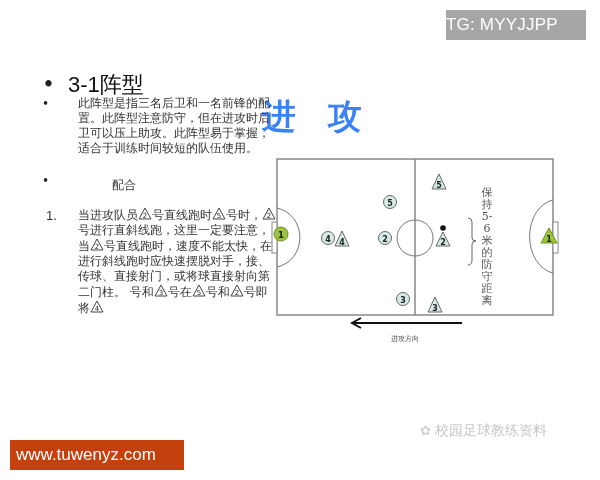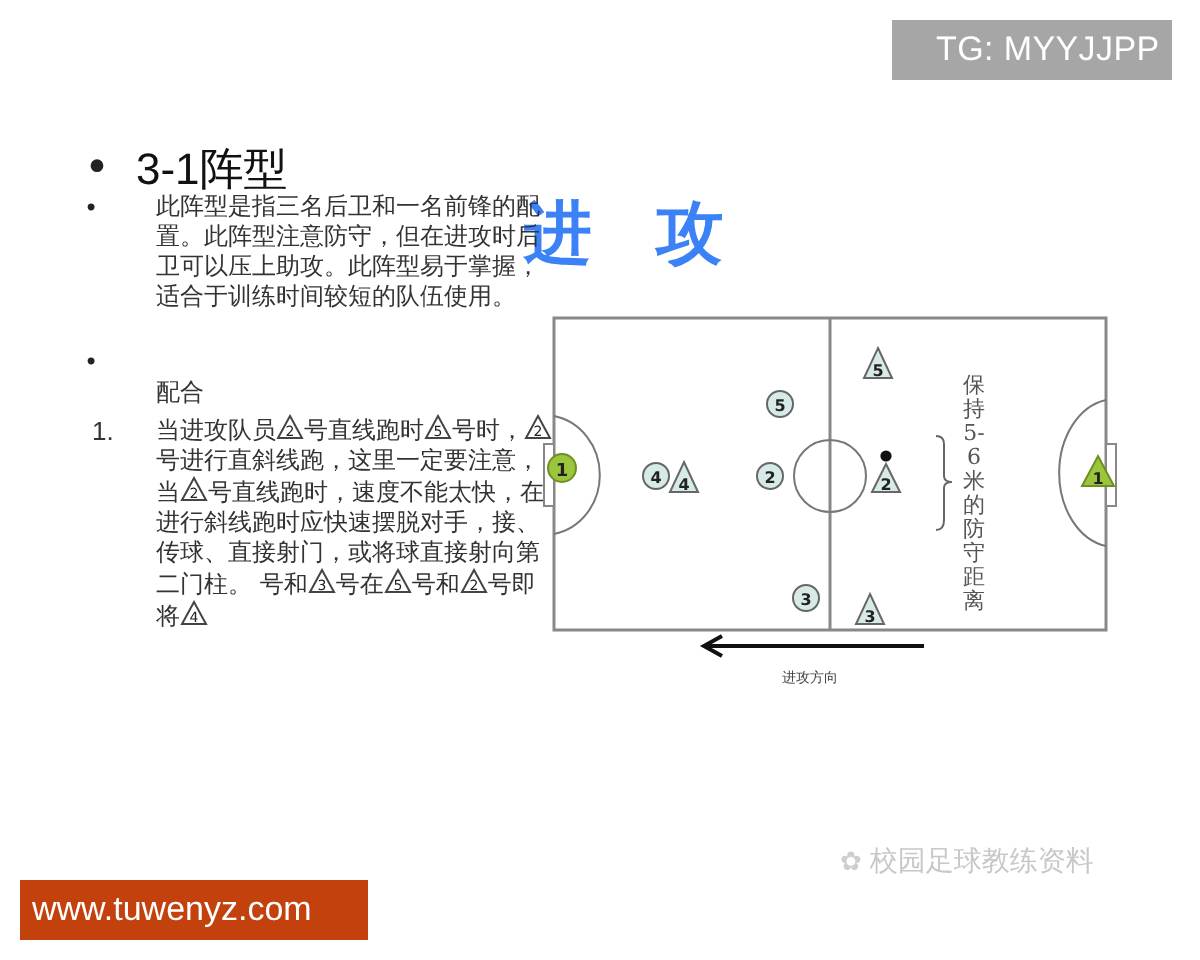--- a/index.html
+++ b/index.html
@@ -3,21 +3,21 @@
 <meta charset="utf-8">
 <style>
   * { margin: 0; padding: 0; box-sizing: border-box; }
   html, body { width: 600px; height: 480px; background: #ffffff; overflow: hidden; }
   body { position: relative; font-family: "DejaVu Serif", "Liberation Serif", serif; color: #222; }
 
   .tg-badge {
     position: absolute; left: 446px; top: 10px; width: 140px; height: 30px;
     background: #a6a6a6; color: #ffffff;
     font-family: "Liberation Sans", "DejaVu Sans", sans-serif; font-size: 17px;
-    line-height: 30px; padding-left: 22px; letter-spacing: 0.2px;
+    line-height: 30px; padding-left: 0; letter-spacing: 0.2px;
   }
   .url-badge {
     position: absolute; left: 10px; top: 440px; width: 174px; height: 30px;
     background: #c2410c; color: #ffffff;
     font-family: "Liberation Sans", "DejaVu Sans", sans-serif; font-size: 17px;
     line-height: 30px; padding-left: 6px;
   }
 
   .slide-title {
     position: absolute; left: 262px; top: 50px;
@@ -62,21 +62,21 @@
 
 <div class="slide-title">进 攻</div>
 
 <div class="bullet" style="top:72px;font-size:22px;">•</div>
 <div class="heading-31">3-1阵型</div>
 
 <div class="bullet" style="top:97px;font-size:12px;">•</div>
 <div class="para" style="top:96px;">此阵型是指三名后卫和一名前锋的配置。此阵型注意防守，但在进攻时后卫可以压上助攻。此阵型易于掌握，适合于训练时间较短的队伍使用。</div>
 
 <div class="bullet" style="top:174px;font-size:12px;">•</div>
-<div class="para" style="top:189px;">配合</div>
+<div class="para" style="top:178px;margin-left:34px;">配合</div>
 
 <div class="num-label">1.</div>
 <div class="para" style="top:207px;width:198px;">
   <span>当进攻队员</span><span class="inline-tri"><svg width="14" height="13">
         <polygon points="7,1 13,12 1,12" fill="#fff" stroke="#444" stroke-width="1"></polygon>
         <text x="7" y="11" font-size="7" text-anchor="middle" font-family="DejaVu Sans" fill="#222">2</text>
       </svg></span><span>号直线跑时</span><span class="inline-tri"><svg width="14" height="13">
         <polygon points="7,1 13,12 1,12" fill="#fff" stroke="#444" stroke-width="1"></polygon>
         <text x="7" y="11" font-size="7" text-anchor="middle" font-family="DejaVu Sans" fill="#222">5</text>
       </svg></span><span>号时，</span><span class="inline-tri"><svg width="14" height="13">

